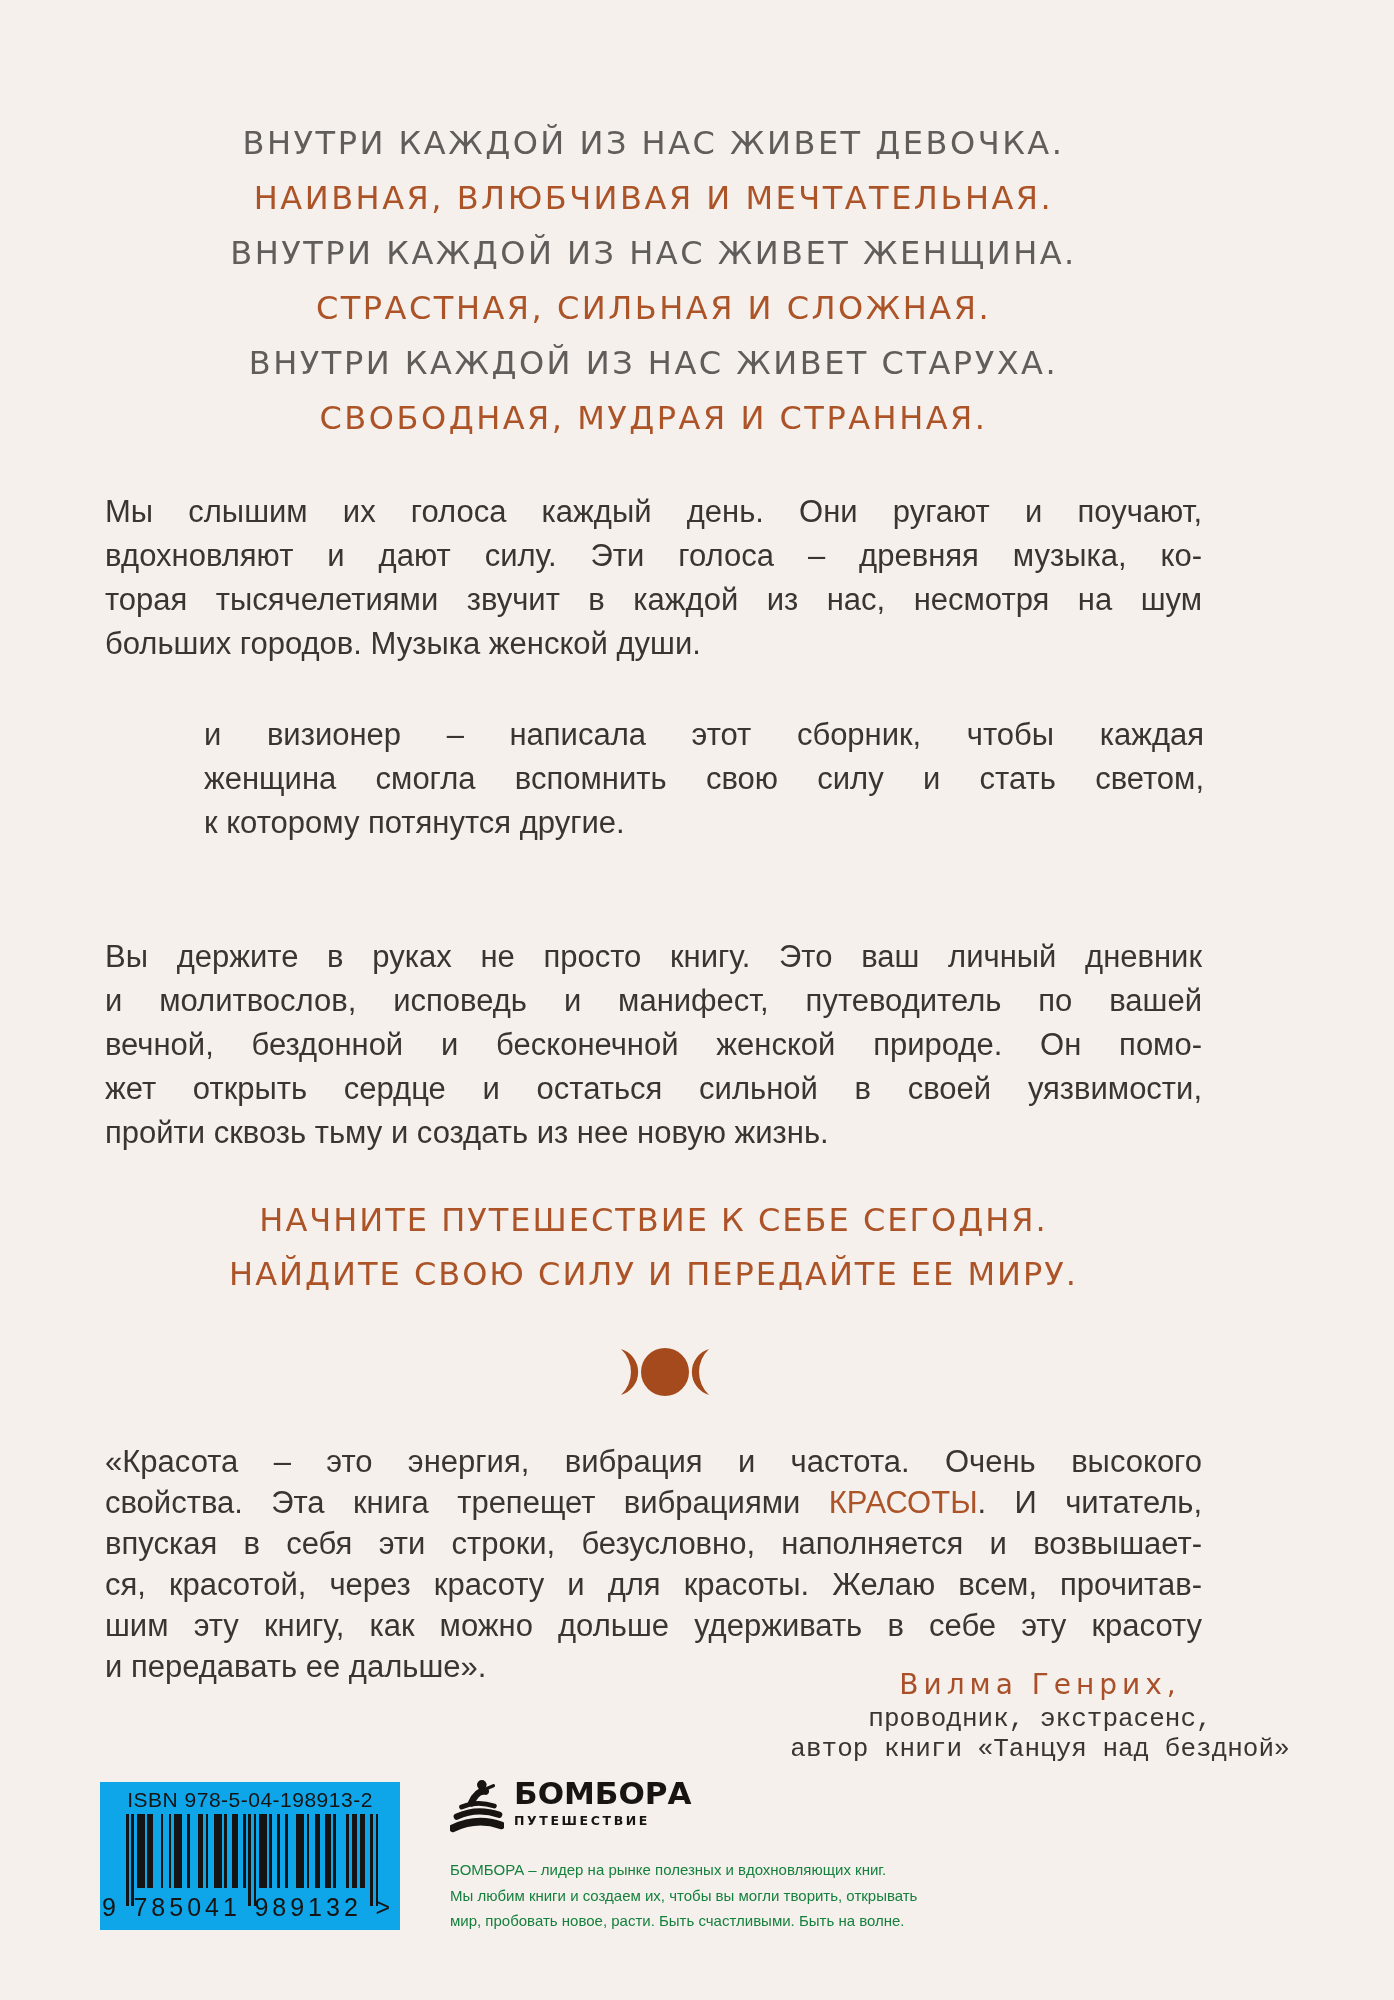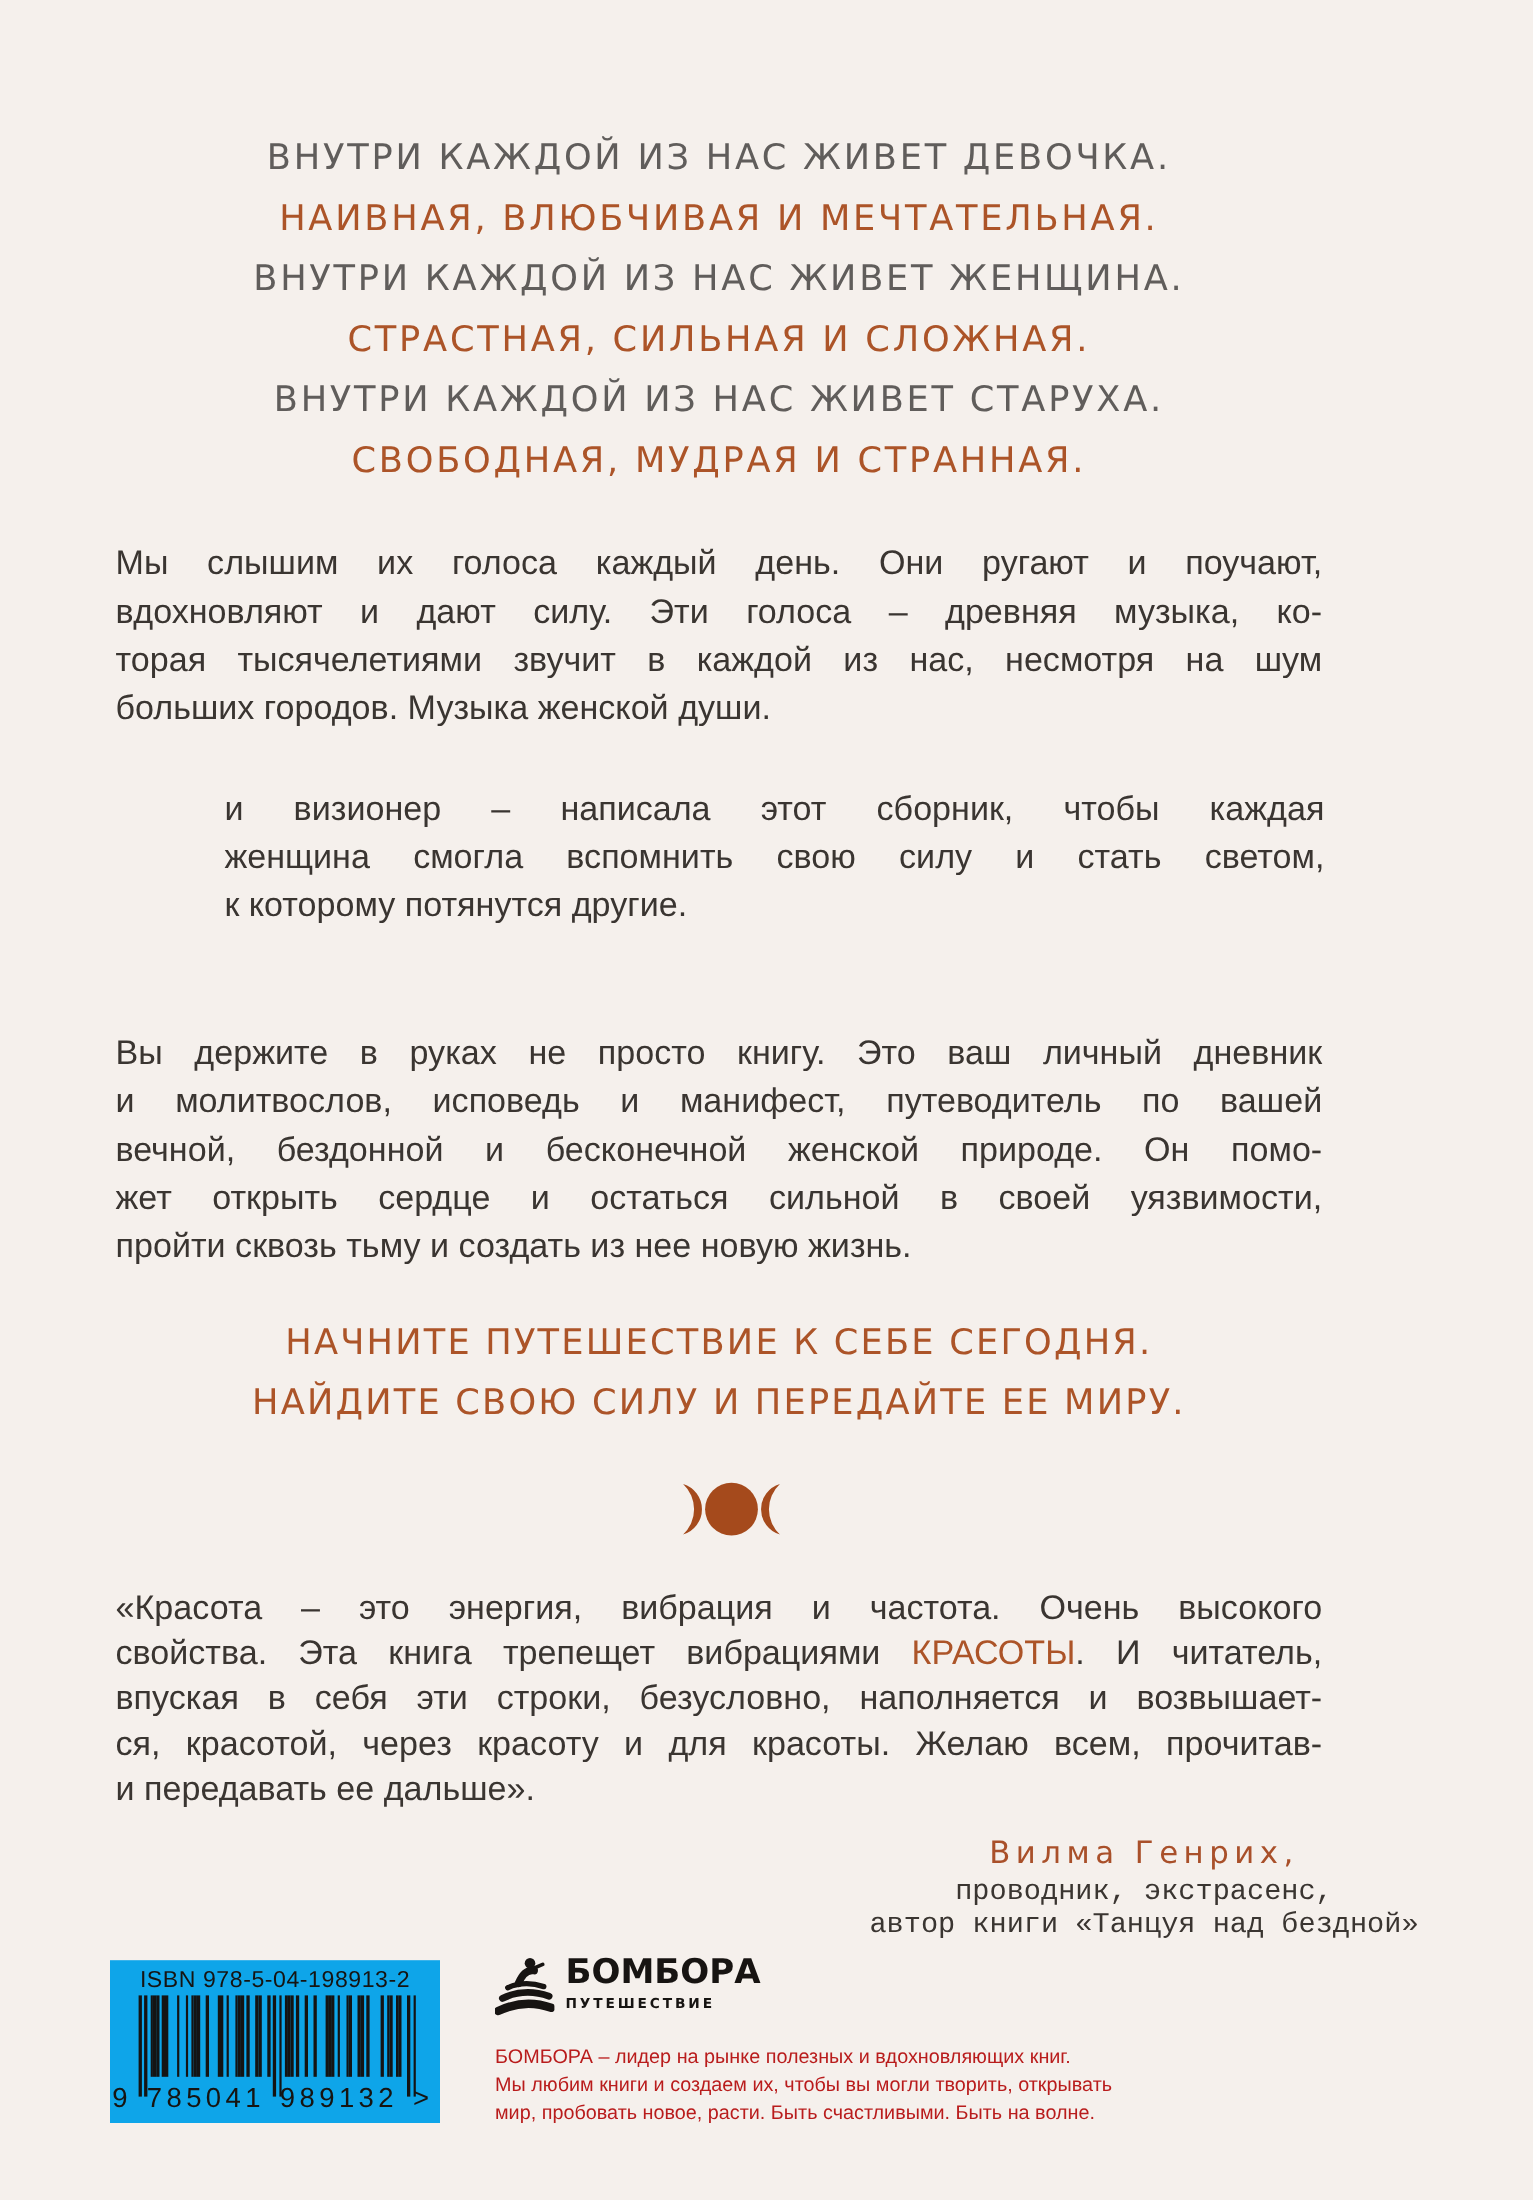--- a/index.html
+++ b/index.html
@@ -45,22 +45,22 @@
   .bc-mod.guard{height:92px;}
   .bc-digits{display:flex;justify-content:space-between;margin-top:-14px;padding:0 6px 0 2px;
              font-size:25px;line-height:30px;color:#161412;letter-spacing:4px;}
 
   .logo{position:absolute;left:345px;top:1777px;display:flex;align-items:flex-start;gap:10px;}
   .logo-icon{display:block;}
   .logo-name{font-family:"DejaVu Sans",sans-serif;font-weight:bold;font-size:31px;line-height:33px;
              color:#171412;letter-spacing:0;}
   .logo-sub{font-family:"DejaVu Sans",sans-serif;font-weight:bold;font-size:12.5px;line-height:15px;
             letter-spacing:2.6px;color:#171412;margin-top:3px;}
-  .about{position:absolute;left:345px;top:1857px;width:680px;font-size:18px;line-height:25.5px;
-         color:#b91c1c;}
+  .about{position:absolute;left:345px;top:1857px;width:680px;font-size:15px;line-height:25.5px;
+         color:#15803d;}
   .about .tline{text-align:left;text-align-last:left;}
 </style>
 </head>
 <body>
 
 <div class="cover">
   <div class="wrap">
 
     <div class="header center-lines">
         <div class="tline"><span class="gray">ВНУТРИ КАЖДОЙ ИЗ НАС ЖИВЕТ ДЕВОЧКА.</span></div>
@@ -103,20 +103,21 @@
         <path d="M8 2 A24 24 0 0 1 8 48 A31.5 31.5 0 0 0 8 2 Z"></path>
         <path d="M96 2 A24 24 0 0 0 96 48 A31.5 31.5 0 0 1 96 2 Z"></path>
       </svg>
     </div>
 
     <div class="para quote just">
         <div class="tline"><span>«Красота – это энергия, вибрация и частота. Очень высокого</span></div>
         <div class="tline"><span>свойства. Эта книга трепещет вибрациями </span><span class="orange">КРАСОТЫ</span><span>. И читатель,</span></div>
         <div class="tline"><span>впуская в себя эти строки, безусловно, наполняется и возвышает-</span></div>
         <div class="tline"><span>ся, красотой, через красоту и для красоты. Желаю всем, прочитав-</span></div>
+        <div class="tline"><span>шим эту книгу, как можно дольше удерживать в себе эту красоту</span></div>
         <div class="tline"><span>и передавать ее дальше».</span></div>
       </div>
 
     <div class="attrib">
       <div class="attrib-name">Вилма Генрих,</div>
       <div class="attrib-line">проводник, экстрасенс,</div>
       <div class="attrib-line">автор книги «Танцуя над бездной»</div>
     </div>
 
     <div class="isbn-box">

